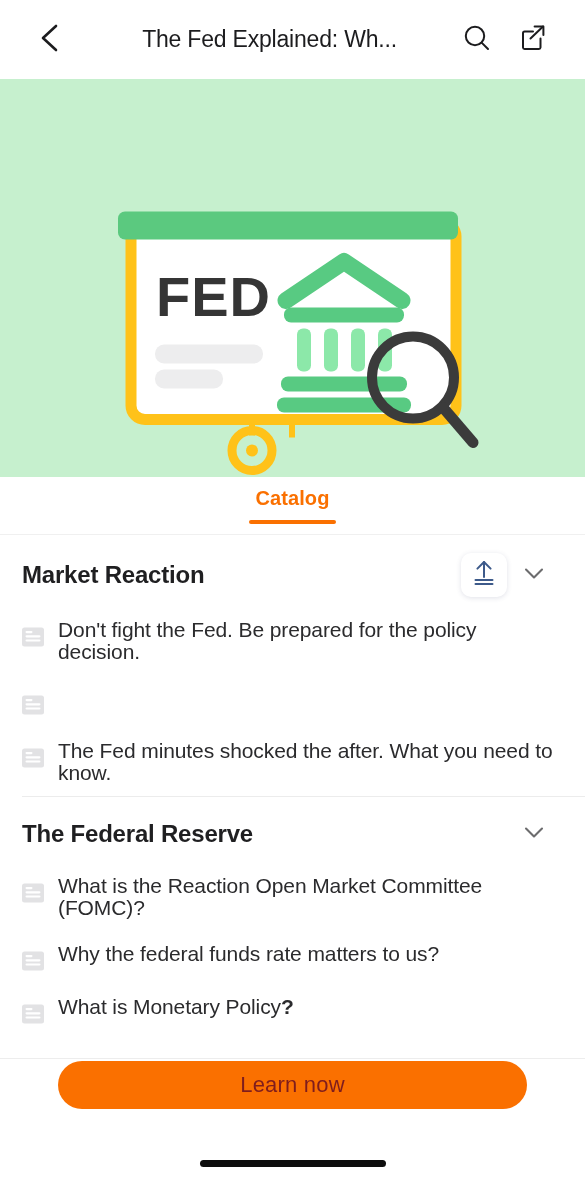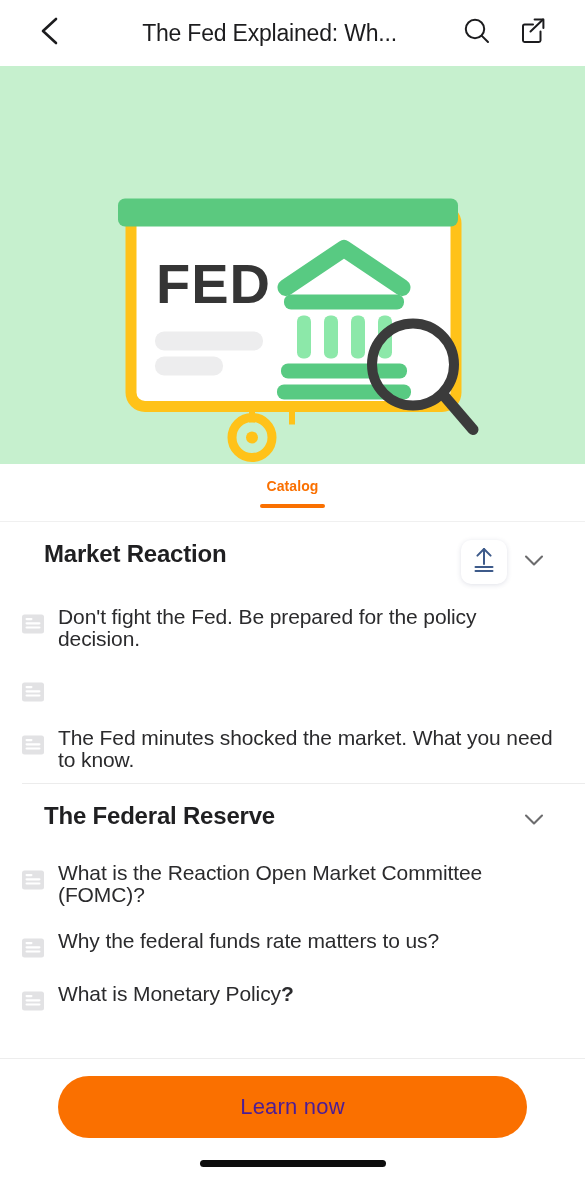--- a/index.html
+++ b/index.html
@@ -17,21 +17,21 @@
     position: relative;
     width: 585px;
     height: 1186px;
     background: #ffffff;
     overflow: hidden;
   }
 
   
   .header {
     position: relative;
-    height: 66px;
+    height: 79px;
     display: flex;
     align-items: center;
     background: #ffffff;
     padding: 0 36px;
   }
   .back-btn {
     width: 42px;
     height: 42px;
     display: flex;
     align-items: center;
@@ -79,21 +79,21 @@
     position: relative;
     height: 58px;
     background: #ffffff;
     display: flex;
     align-items: center;
     justify-content: center;
     border-bottom: 1px solid #f0f0f0;
   }
   .tab {
     position: relative;
-    font-size: 14px;
+    font-size: 20px;
     font-weight: 700;
     color: #fa7000;
     padding: 0 10px 14px 10px;
     cursor: pointer;
     letter-spacing: 0.1px;
   }
   .tab.active::after {
     content: "";
     position: absolute;
     left: 4px;
@@ -109,23 +109,23 @@
     position: relative;
     background: #ffffff;
     height: 588px;
     overflow: hidden;
   }
 
   .section { padding: 0; }
 
   .section-header {
     display: flex;
+    align-items: center;
     padding: 18px 32px 10px 22px;
     position: relative;
-    margin-left: 22px;
   }
   .section-title {
     font-size: 24px;
     font-weight: 700;
     color: #1f1f21;
     letter-spacing: -0.2px;
     flex: 1 1 auto;
   }
   .section-tools {
     display: flex;
@@ -187,26 +187,26 @@
     right: 0;
     bottom: 0;
     height: 128px;
     background: #ffffff;
     border-top: 1px solid #ededed;
     display: flex;
     flex-direction: column;
     align-items: center;
   }
   .cta {
-    margin-top: 17px;
+    margin-top: 2px;
     width: 469px;
-    height: 62px;
+    height: 48px;
     border-radius: 33px;
     background: #fa7000;
-    color: #4c1d95;
+    color: #7f1d1d;
     font-size: 22px;
     border: none;
     cursor: pointer;
     font-family: inherit;
     letter-spacing: 0.2px;
   }
   .home-indicator {
     position: absolute;
     bottom: 19px;
     width: 186px;
@@ -341,21 +341,21 @@
 
       <div class="item">
         <span class="item-icon">
           <svg width="22" height="22" viewBox="0 0 22 22">
             <rect x="0" y="1.5" width="22" height="19" rx="2.5" fill="#e2e2e4"></rect>
             <rect x="3.5" y="5" width="7" height="2.2" rx="1.1" fill="#ffffff"></rect>
             <rect x="3.5" y="9.2" width="15" height="2.2" rx="1.1" fill="#ffffff"></rect>
             <rect x="3.5" y="13.4" width="15" height="2.2" rx="1.1" fill="#ffffff"></rect>
           </svg>
         </span>
-        <div class="item-text">The Fed minutes shocked the market. What you need to know.</div>
+        <div class="item-text">The Fed minutes shocked the after. What you need to know.</div>
       </div>
     </div>
 
     <div class="divider"></div>
 
     <div class="section">
       <div class="section-header">
         <div class="section-title">The Federal Reserve</div>
         <div class="section-tools">
           <div class="chev-btn">

